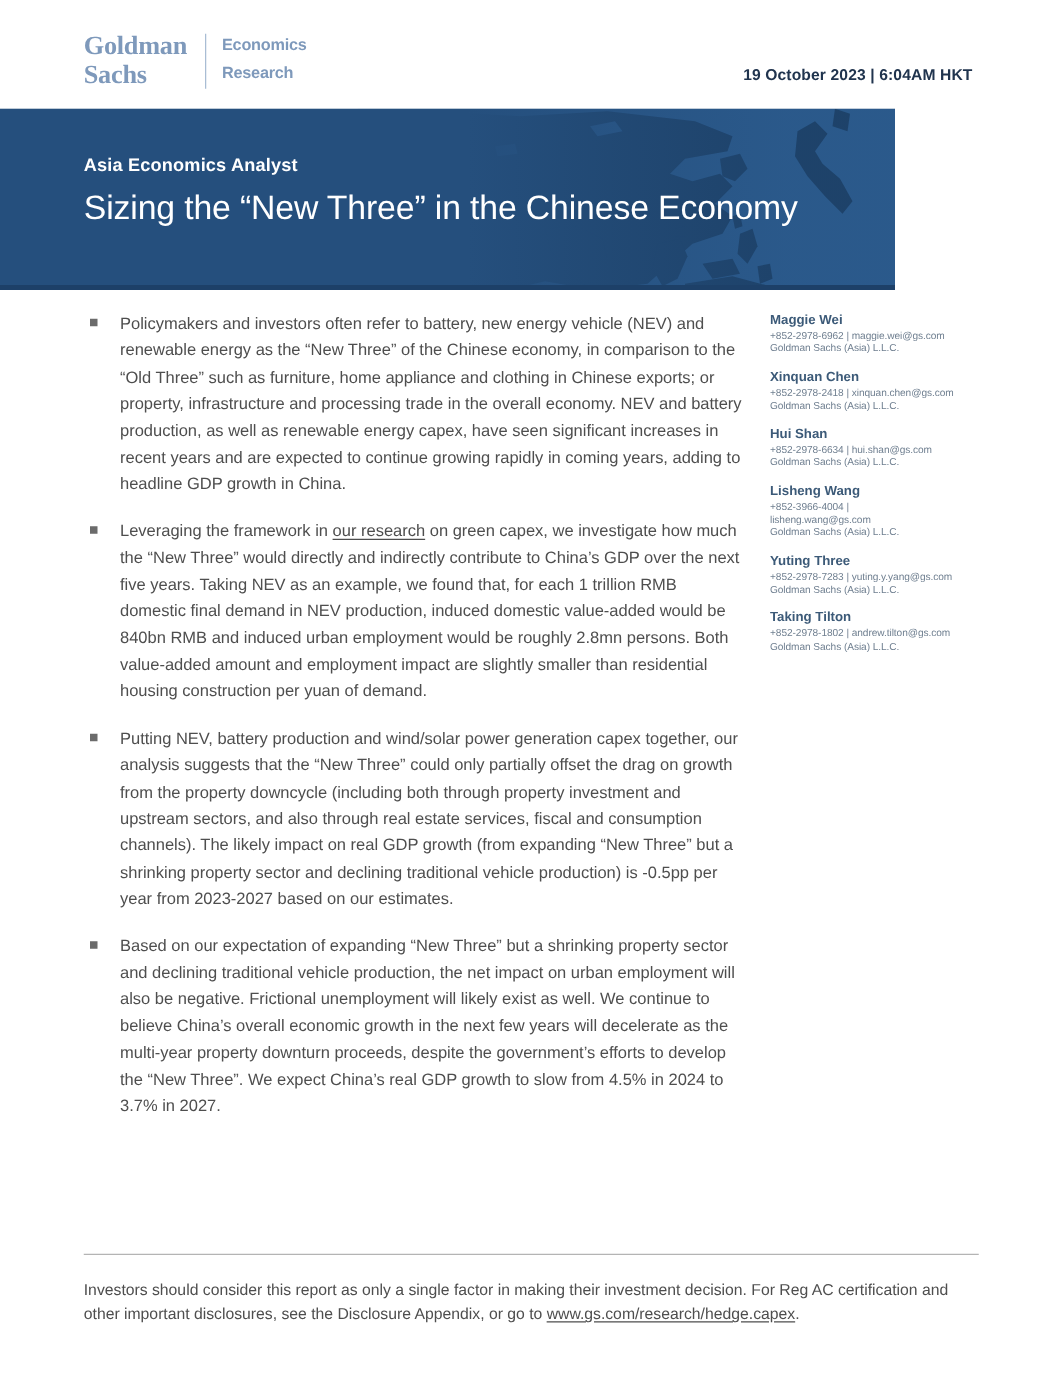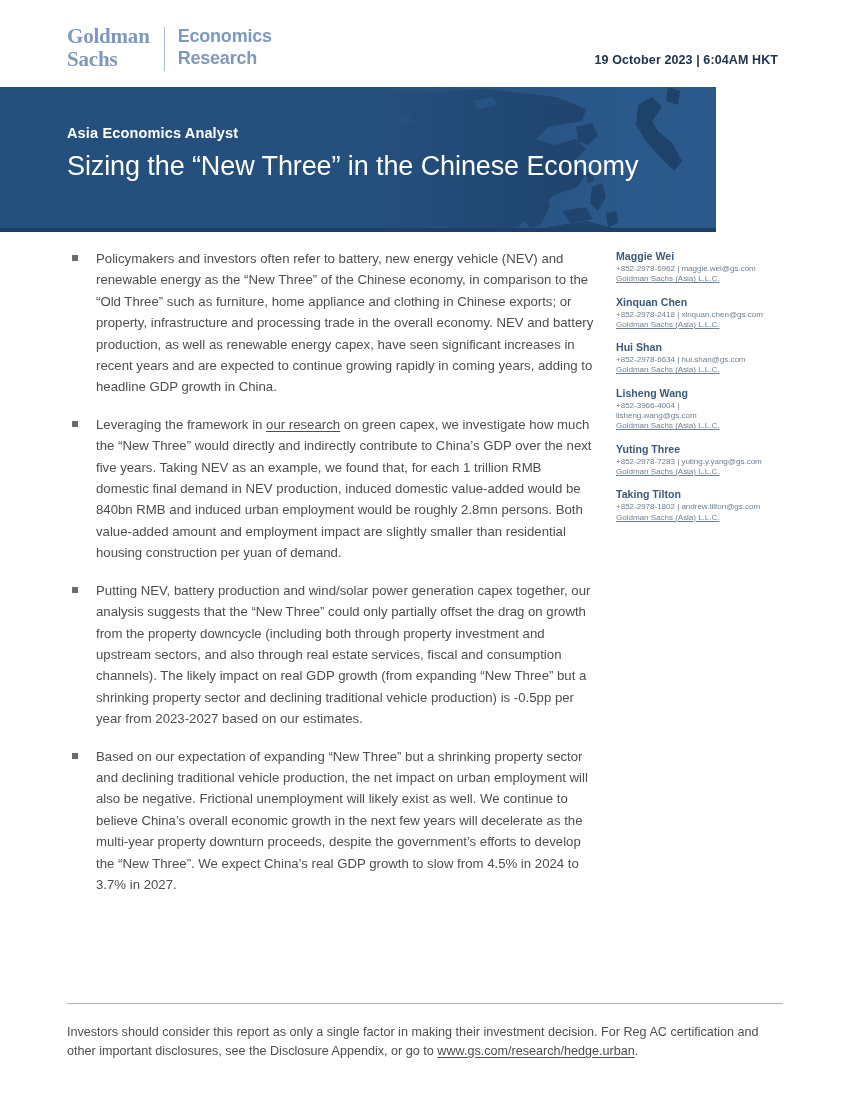--- a/index.html
+++ b/index.html
@@ -49,21 +49,21 @@
   .logo-divider {
     width: 1px;
     background: #a9bdd4;
     margin: 2px 13px 0 14px;
     height: 44px;
   }
 
   .logo-dept {
     font-family: "Liberation Sans", sans-serif;
     font-weight: bold;
-    font-size: 18px;
+    font-size: 13px;
     line-height: 22px;
     color: #7e99bb;
     white-space: pre-line;
     letter-spacing: -0.2px;
   }
 
   .timestamp {
     position: absolute;
     right: 72px;
     top: 53px;
@@ -200,21 +200,20 @@
     color: #6f7f90;
     line-height: 10.3px;
     letter-spacing: -0.05px;
   }
 
   .author-firm {
     font-size: 8.1px;
     color: #6f7f90;
     line-height: 10.3px;
     letter-spacing: -0.05px;
-    text-decoration: underline;
   }
 
   
   .footer {
     position: absolute;
     left: 67px;
     top: 1003px;
     width: 716px;
   }
 
@@ -341,16 +340,16 @@
           <div class="author-name">Taking Tilton</div>
           <div class="author-contact" style="white-space: pre-line;">+852-2978-1802 | andrew.tilton@gs.com</div>
           <div class="author-firm">Goldman Sachs (Asia) L.L.C.</div>
         </div>
       </div>
 
   </div>
 
   <div class="footer">
     <div class="footer-rule"></div>
-    <div class="footer-text" id="footer-text"><span>Investors should consider this report as only a single factor in making their investment decision. For Reg AC certification and other important disclosures, see the Disclosure Appendix, or go to </span><a class="footer-link" href="#">www.gs.com/research/hedge.urban</a><span>.</span></div>
+    <div class="footer-text" id="footer-text"><span>Investors should consider this report as only a single factor in making their investment decision. For Reg AC certification and other important disclosures, see the Disclosure Appendix, or go to </span><a class="footer-link" href="#">www.gs.com/research/hedge.capex</a><span>.</span></div>
   </div>
 
 </div>
 
 </body></html>

